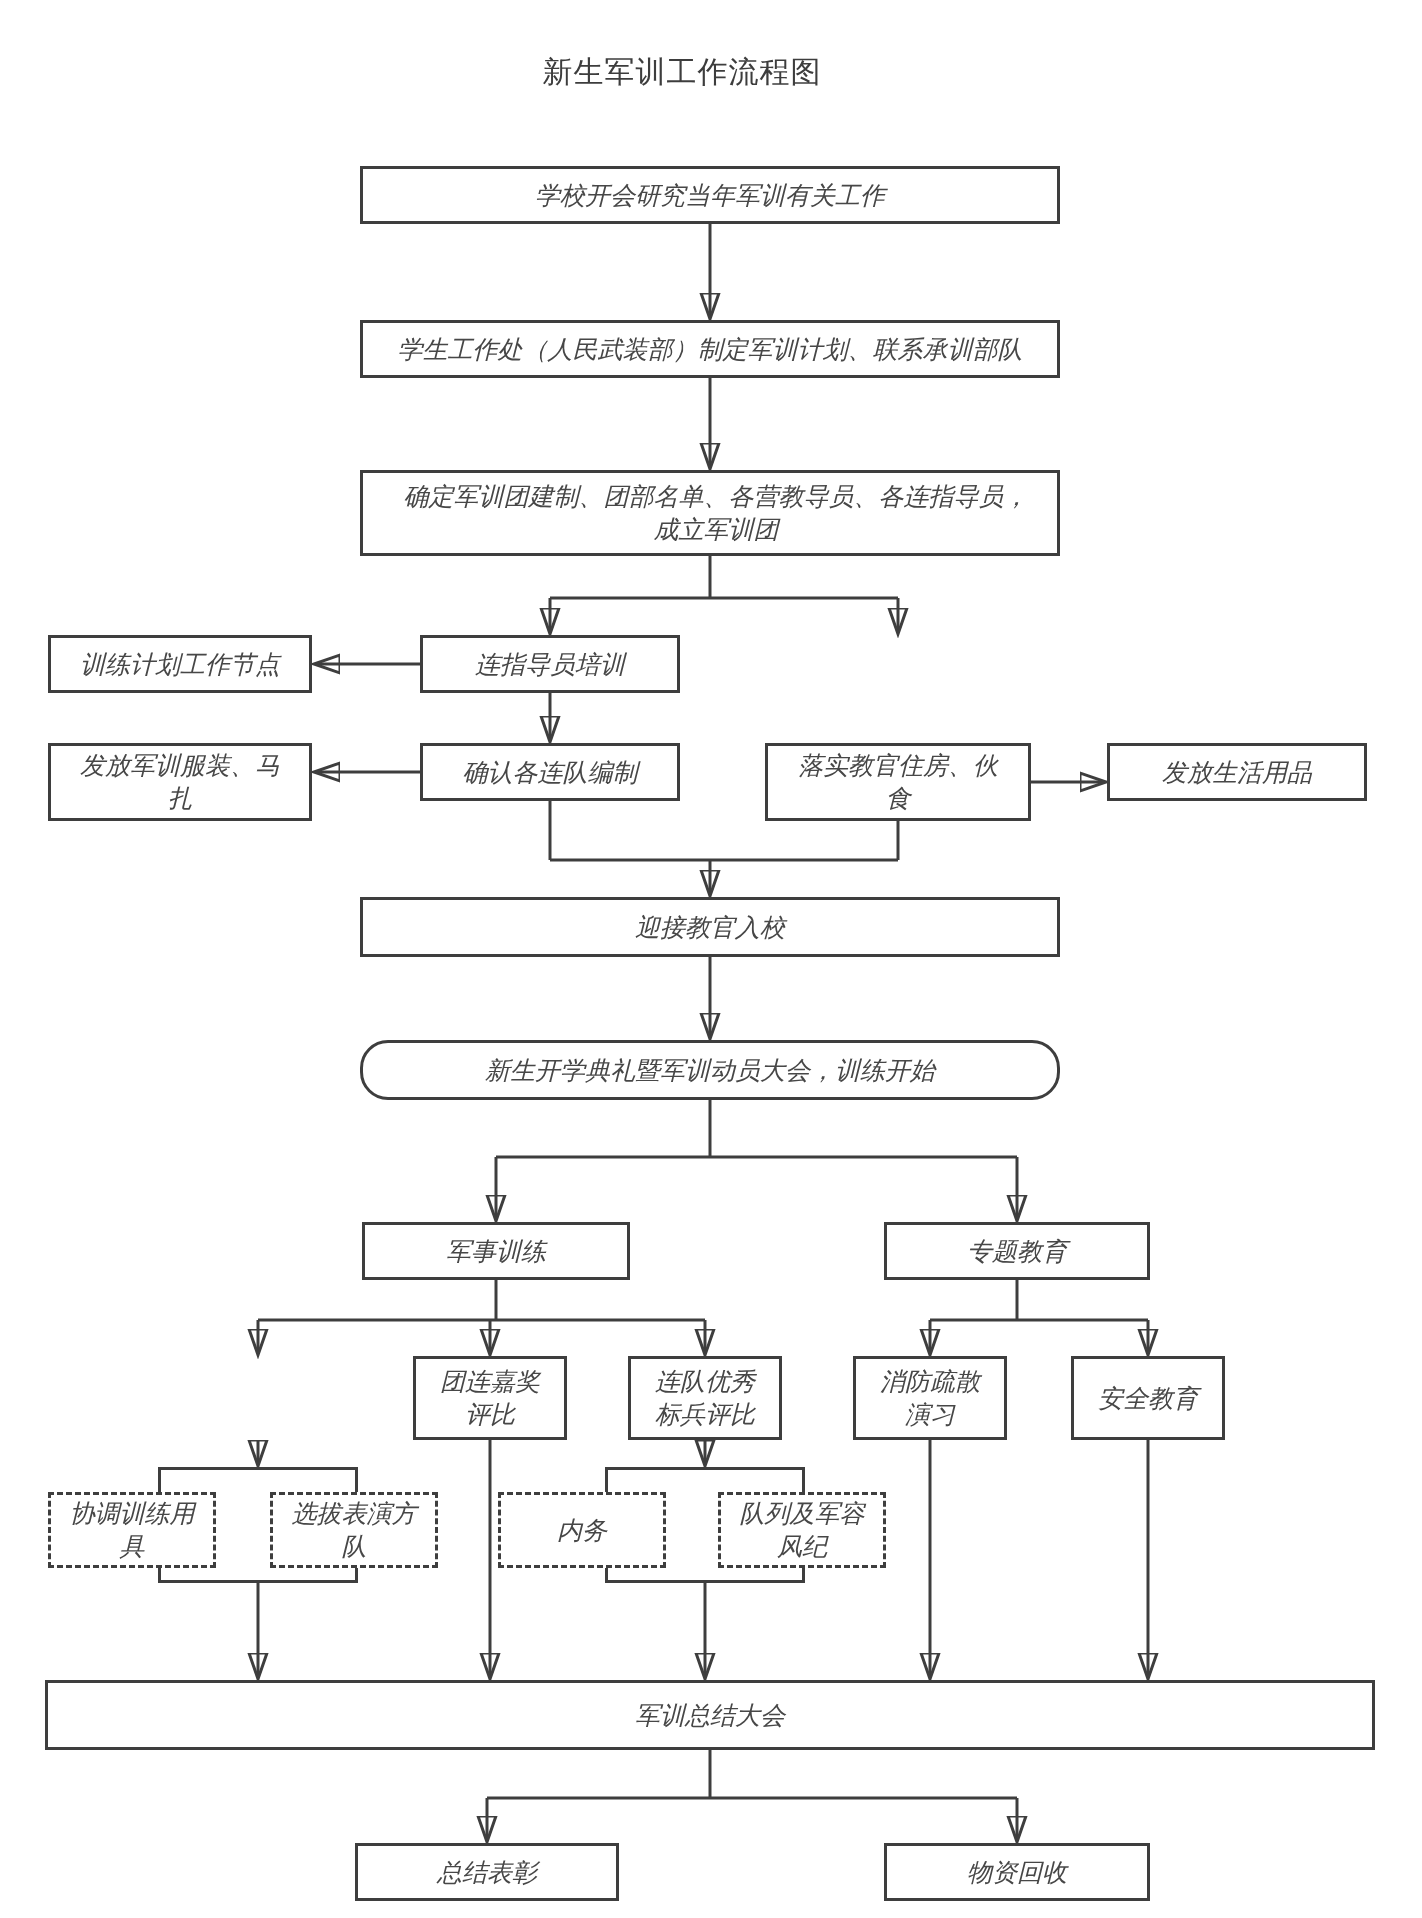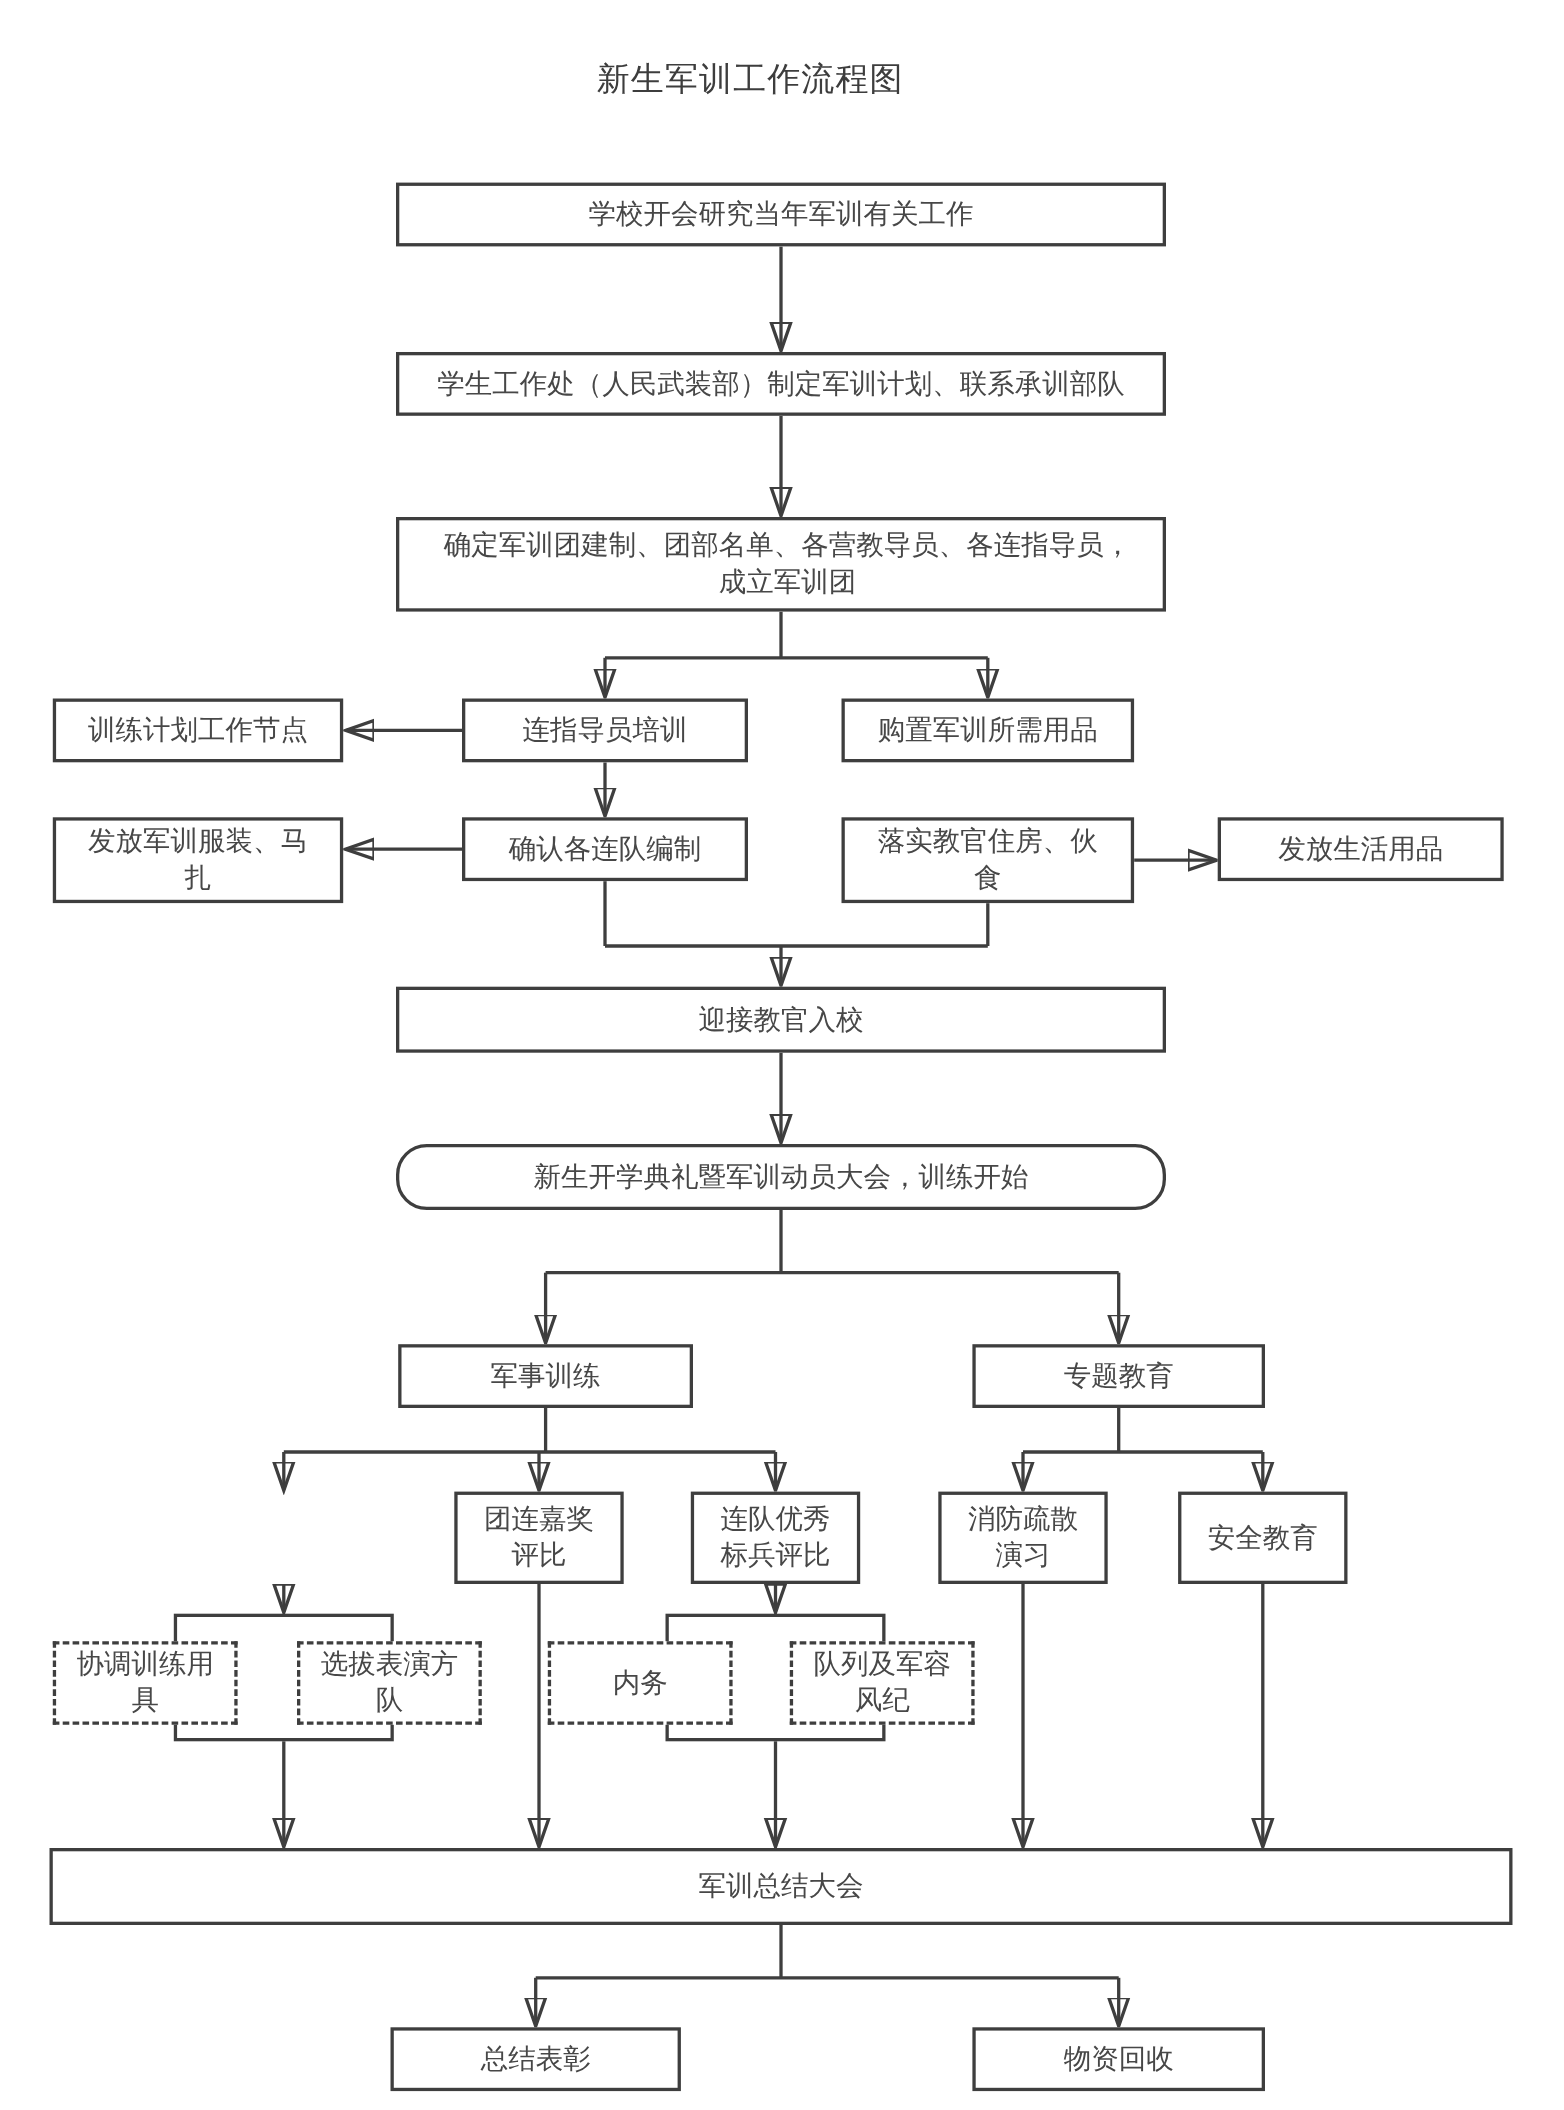--- a/index.html
+++ b/index.html
@@ -5,21 +5,21 @@
   html,body{margin:0;padding:0;background:#ffffff;}
   body{font-family:"Liberation Sans","DejaVu Sans",sans-serif;}
   #stage{position:relative;width:1422px;height:1918px;background:#ffffff;overflow:hidden;}
   #title{position:absolute;left:362px;top:52px;width:640px;text-align:center;
          font-size:30px;color:#3d3d3d;letter-spacing:1px;}
   #connector-layer{position:absolute;left:0;top:0;width:1422px;height:1918px;z-index:1;}
   #connector-layer path{stroke:#3e3e3e;stroke-width:3;fill:none;}
   .node{position:absolute;box-sizing:border-box;border:3px solid #3e3e3e;background:#ffffff;
         display:flex;align-items:center;justify-content:center;text-align:center;
         font-size:25px;line-height:33px;color:#474747;word-break:break-all;z-index:3;
-        padding:2px 20px;}
+        padding:2px 20px;font-style:italic;}
   .dashed{border-style:dashed;padding:2px 15px;}
   .narrow{padding:2px 12px;}
   .group{position:absolute;box-sizing:border-box;border:3px solid #3e3e3e;background:transparent;z-index:2;}
 </style>
 </head>
 <body>
 
 <div id="stage">
 
   <div id="title">新生军训工作流程图</div>
@@ -79,21 +79,20 @@
   <div class="group" style="left:605px;top:1467px;width:200px;height:116px;"></div>
 
   <div class="node" style="left:360px;top:166px;width:700px;height:58px;">学校开会研究当年军训有关工作</div>
 
   <div class="node" style="left:360px;top:320px;width:700px;height:58px;">学生工作处（人民武装部）制定军训计划、联系承训部队</div>
 
   <div class="node" style="left:360px;top:470px;width:700px;height:86px;padding-left:32px;">确定军训团建制、团部名单、各营教导员、各连指导员，成立军训团</div>
 
   <div class="node" style="left:420px;top:635px;width:260px;height:58px;">连指导员培训</div>
 
-  <div class="node" style="left:765px;top:635px;width:266px;height:58px;">购置军训所需用品</div>
 
   <div class="node" style="left:48px;top:635px;width:264px;height:58px;">训练计划工作节点</div>
 
   <div class="node" style="left:420px;top:743px;width:260px;height:58px;">确认各连队编制</div>
 
   <div class="node" style="left:48px;top:743px;width:264px;height:78px;">发放军训服装、马扎</div>
 
   <div class="node" style="left:765px;top:743px;width:266px;height:78px;">落实教官住房、伙食</div>
 
   <div class="node" style="left:1107px;top:743px;width:260px;height:58px;">发放生活用品</div>

